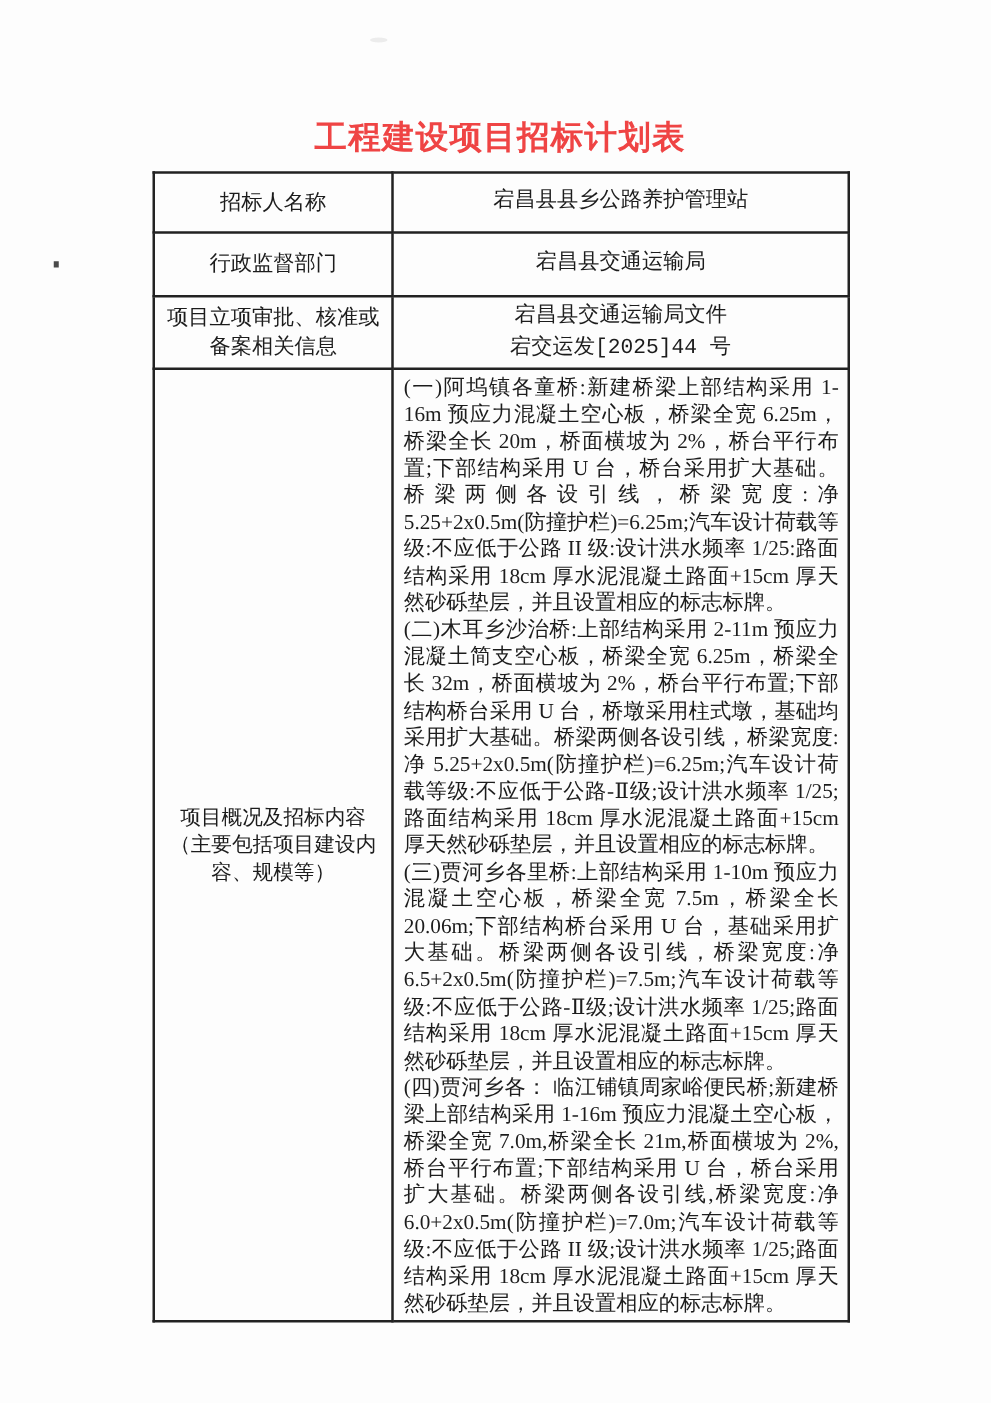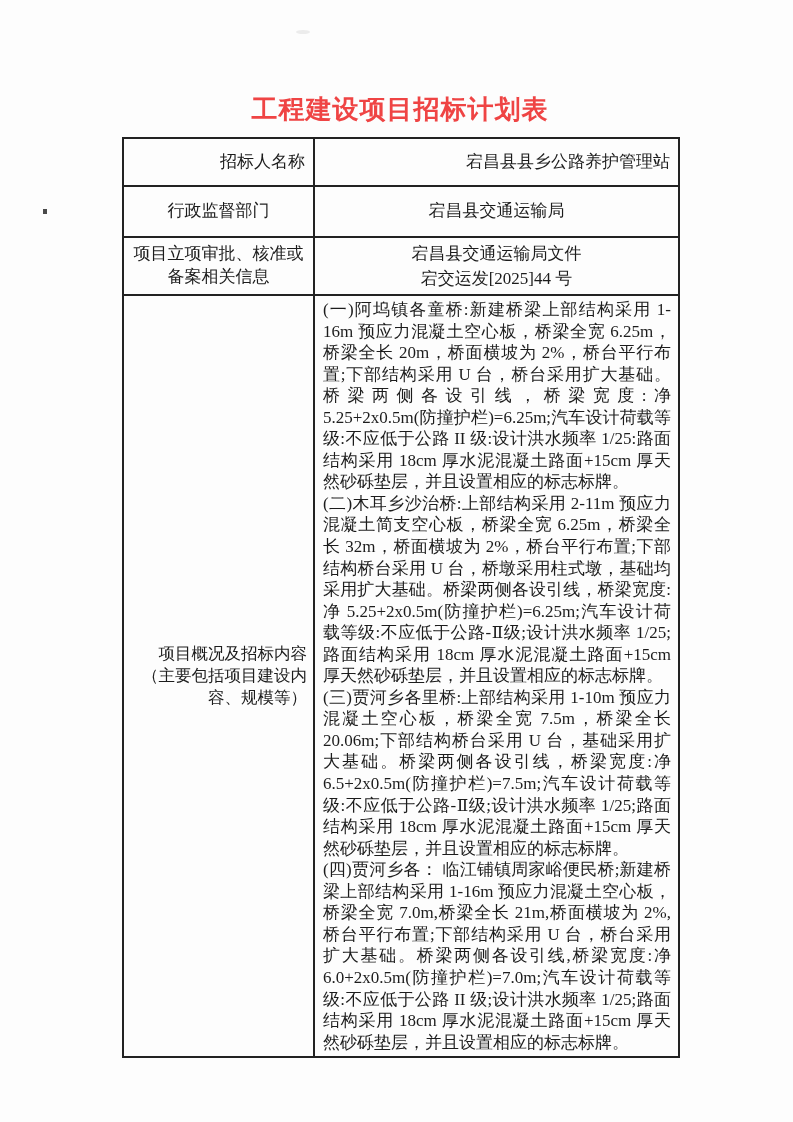--- a/index.html
+++ b/index.html
@@ -30,29 +30,29 @@
   }
   table.bid-table td{
     border:2px solid #222;
     padding:2px 8px;
     font-size:17px;
     line-height:1.35;
     vertical-align:middle;
   }
   col.c-label{width:191px;}
   col.c-value{width:365px;}
-  tr.r1 td{height:42px;text-align:right;}
+  tr.r1 td{height:42px;}
   tr.r2 td{height:49px;}
   tr.r3 td{height:45px;}
   tr.r4 td{height:52px;}
   .cell-label{text-align:center;}
-  .cell-value{text-align:center;}
+  .cell-value{text-align:center;font-family:Liberation Mono, monospace;}
   .two-line div{line-height:1.5;}
   tr.r5 td.cell-label{
-    text-align:right;
+    text-align:center;
     font-size:16.5px;
     padding:0 6px;
   }
   tr.r5 td.cell-content{
     vertical-align:top;
     text-align:justify;
     text-justify:inter-ideograph;
     font-size:17px;
     line-height:21.55px;
     padding:3px 7px 3px 8px;

